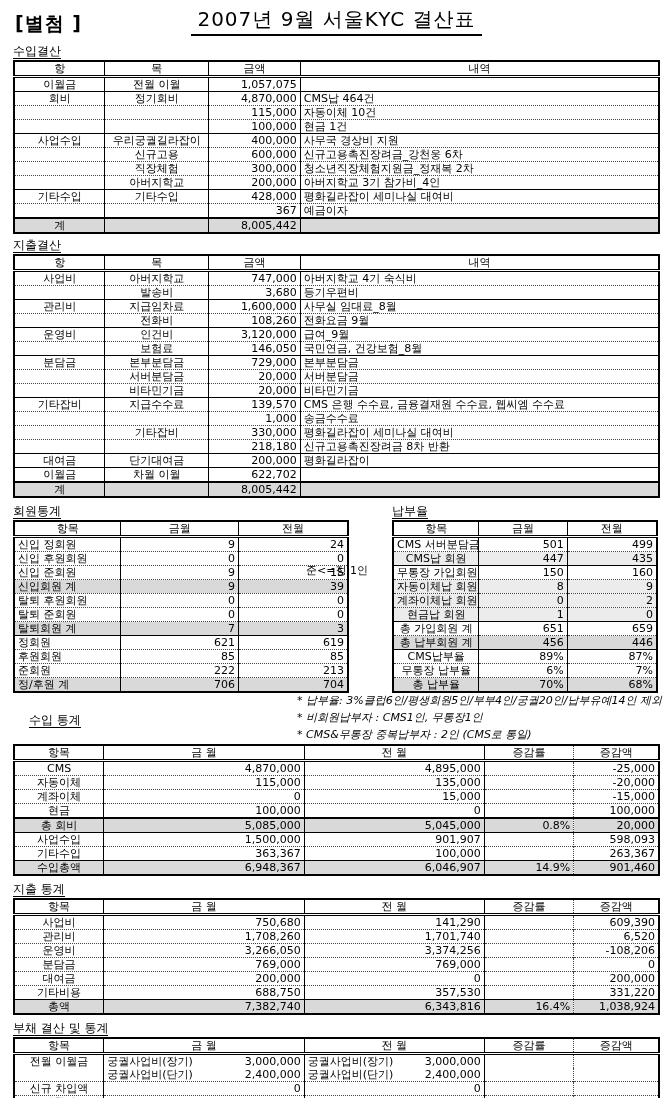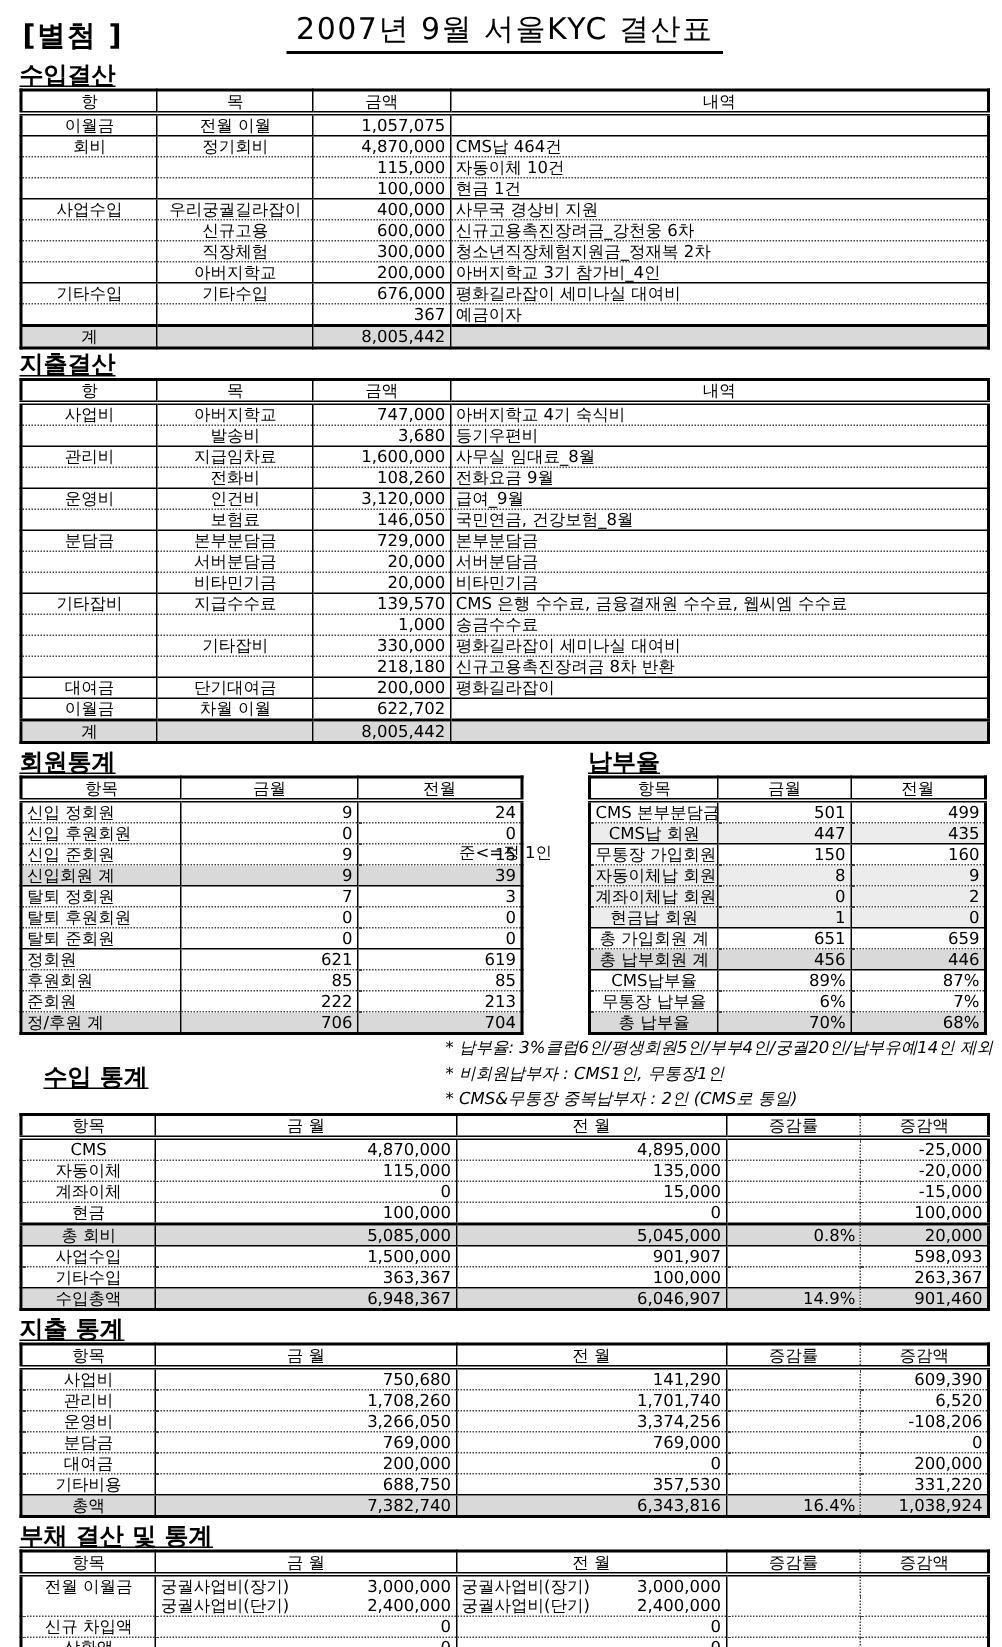--- a/index.html
+++ b/index.html
@@ -5,21 +5,21 @@
   html,body { margin:0; padding:0; background:#fff; }
   body { width:668px; height:1098px; font-family:"DejaVu Sans","Liberation Sans",sans-serif; color:#000; }
   .page { box-sizing:border-box; width:668px; padding:6px 8px 0 13px; }
 
   .titlebar { position:relative; height:34px; }
   .attach { position:absolute; left:2px; top:5px; font-weight:bold; font-size:19px; letter-spacing:1px; }
   .title-wrap { text-align:center; }
   .title { display:inline-block; font-size:20px; font-weight:normal; letter-spacing:1px;
            border-bottom:2px solid #000; padding:0 6px 1px 6px; }
 
-  .section-label { display:inline-block; font-weight:bold; font-size:16px; line-height:14px;
+  .section-label { display:inline-block; font-weight:normal; font-size:12px; line-height:14px;
                    border-bottom:1.5px solid #000; margin:3px 0 1px 0; }
 
   table.grid { border-collapse:collapse; table-layout:fixed; width:100%;
                border:2px solid #000; font-size:11px; }
   .grid th, .grid td { padding:0 3px; height:13px; line-height:13px; overflow:hidden;
                        white-space:nowrap; border-left:1px solid #000; font-weight:normal; }
   .grid th:first-child, .grid td:first-child { border-left:none; }
   .grid th { border-bottom:3px double #000; text-align:center; }
   .grid td { border-top:1px dotted #444; }
   .grid tbody tr:first-child td { border-top:none; }
@@ -119,21 +119,21 @@
           </tr>
           <tr>
             <td class="ac"></td>
             <td class="ac">아버지학교</td>
             <td class="ar">200,000</td>
             <td class="al">아버지학교 3기 참가비_4인</td>
           </tr>
           <tr class="t-solid">
             <td class="ac">기타수입</td>
             <td class="ac">기타수입</td>
-            <td class="ar">676,000</td>
+            <td class="ar">428,000</td>
             <td class="al">평화길라잡이 세미나실 대여비</td>
           </tr>
           <tr>
             <td class="ac"></td>
             <td class="ac"></td>
             <td class="ar">367</td>
             <td class="al">예금이자</td>
           </tr>
           <tr class="t-thick bg-g">
             <td class="ac">계</td>
@@ -296,34 +296,34 @@
               <tr>
                 <td class="al">신입 준회원</td>
                 <td class="ar">9</td>
                 <td class="ar">15</td>
               </tr>
               <tr class="bg-g">
                 <td class="al">신입회원 계</td>
                 <td class="ar">9</td>
                 <td class="ar">39</td>
               </tr>
-              <tr class="t-solid">
-                <td class="al">탈퇴 정회원</td>
+              <tr>
+                <td class="al">탈퇴 후원회원</td>
+                <td class="ar">0</td>
+                <td class="ar">0</td>
+              </tr>
+              <tr>
+                <td class="al">탈퇴 준회원</td>
+                <td class="ar">0</td>
+                <td class="ar">0</td>
+              </tr>
+              <tr class="bg-g">
+                <td class="al">탈퇴회원 계</td>
                 <td class="ar">7</td>
                 <td class="ar">3</td>
-              </tr>
-              <tr>
-                <td class="al">탈퇴 후원회원</td>
-                <td class="ar">0</td>
-                <td class="ar">0</td>
-              </tr>
-              <tr>
-                <td class="al">탈퇴 준회원</td>
-                <td class="ar">0</td>
-                <td class="ar">0</td>
               </tr>
               <tr class="t-solid">
                 <td class="al">정회원</td>
                 <td class="ar">621</td>
                 <td class="ar">619</td>
               </tr>
               <tr>
                 <td class="al">후원회원</td>
                 <td class="ar">85</td>
                 <td class="ar">85</td>
@@ -354,21 +354,21 @@
             </colgroup>
             <thead>
               <tr>
                 <th>항목</th>
                 <th>금월</th>
                 <th>전월</th>
               </tr>
             </thead>
             <tbody>
               <tr>
-                <td class="ac">CMS 본부분담금</td>
+                <td class="ac">CMS 서버분담금</td>
                 <td class="ar">501</td>
                 <td class="ar">499</td>
               </tr>
               <tr class="bg-l">
                 <td class="ac">CMS납 회원</td>
                 <td class="ar">447</td>
                 <td class="ar">435</td>
               </tr>
               <tr class="t-solid">
                 <td class="ac">무통장 가입회원</td>

